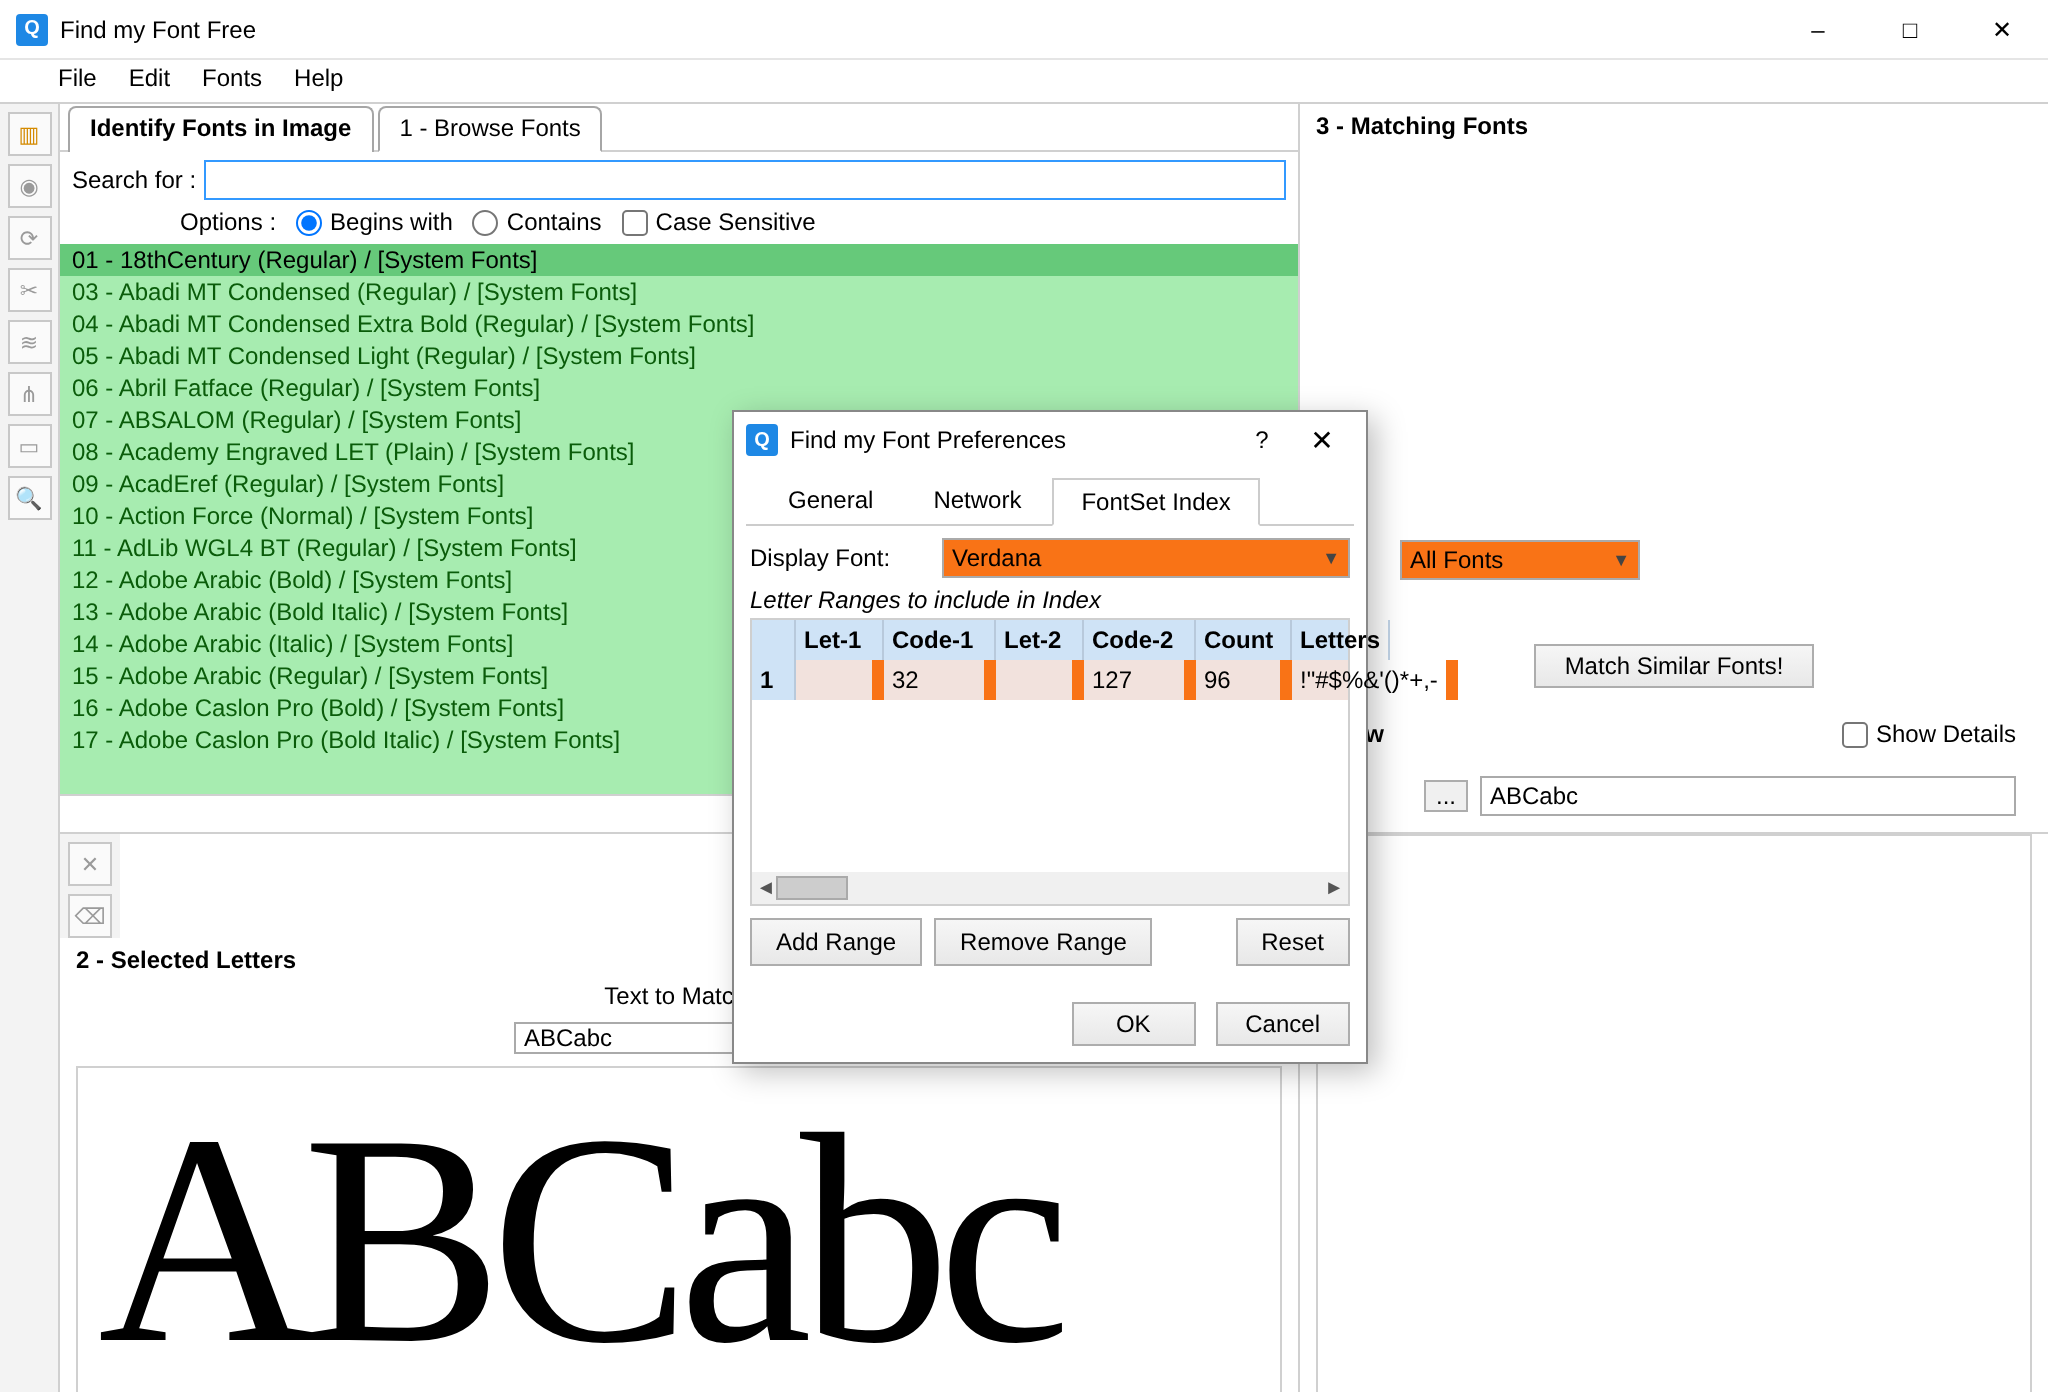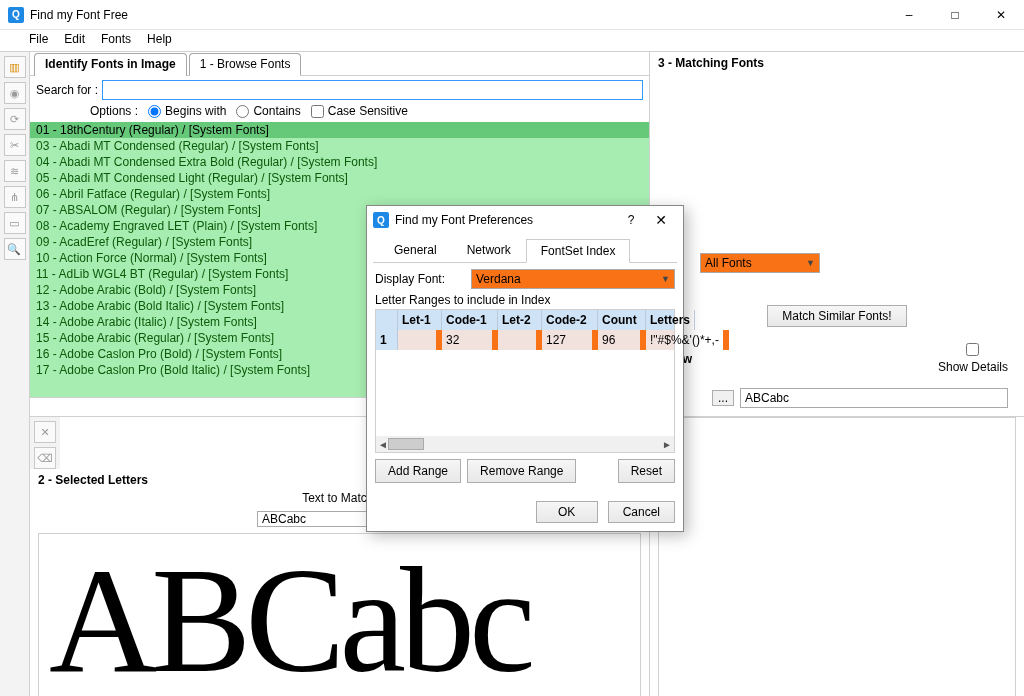--- a/index.html
+++ b/index.html
@@ -42,21 +42,21 @@
 .tr { border-bottom:1px solid #d0d0d0; display:flex; flex-direction:column; }
 .panelhead { font-weight:bold; padding:4px 8px; }
 .filler { flex:1; }
 .tr-fields { padding:4px 8px; display:flex; flex-direction:column; gap:6px;}
 .fieldrow { display:flex; align-items:center; gap:6px; }
 .fieldrow .lbl { width:36px; text-align:left; }
 .combo { border:1px solid #aaa; background:#f97316; height:20px; display:flex; align-items:center; padding:0 4px; min-width:120px; justify-content:space-between;}
 .combo .arr{ font-size:9px; color:#444;}
 .btn { border:1px solid #adadad; background:linear-gradient(#f6f6f6,#e8e8e8); padding:3px 14px; }
 .center { display:flex; justify-content:center; padding:6px 0;}
-.chk { display:flex; align-items:center; gap:4px;flex-direction:column; }
+.chk { display:flex; align-items:center; gap:4px; }
 
 
 .bl { border-right:1px solid #d0d0d0; display:flex; flex-direction:column; }
 .bl .panelhead { border-bottom:0; }
 .ttm { display:flex; align-items:center; gap:6px; padding:0 8px 6px 8px;flex-direction:column; }
 .ttm input { flex:1; border:1px solid #aaa; height:20px; padding:0 4px; }
 .preview { flex:1; margin:0 8px 8px 8px; border:1px solid #d0d0d0; background:#fff; display:flex; align-items:center; justify-content:flex-start; padding-left:10px;}
 .preview .big { font-family: Georgia, "Times New Roman", serif; font-size: 150px; font-weight:500; letter-spacing:-6px; }
 
 
@@ -80,21 +80,21 @@
 .dialog .dtitle .dicon { width:16px; height:16px; margin-right:6px; background:#1e88e5; border-radius:2px; display:flex; align-items:center; justify-content:center; color:#fff; font-size:10px; font-weight:bold;}
 .dialog .dtitle .dt { flex:1; }
 .dialog .dtitle .dqm{ width:28px; text-align:center; }
 .dialog .dtitle .dx { width:32px; text-align:center; font-size:14px; }
 .dialog .dtabs { display:flex; padding: 4px 6px 0 6px; border-bottom:1px solid #ccc; gap:0; margin:0 6px;}
 .dialog .dtab { padding:4px 14px; border:1px solid transparent; border-bottom:none; }
 .dialog .dtab.active { border:1px solid #ccc; border-bottom:1px solid #fff; position:relative; top:1px; background:#fff;}
 .dialog .body { padding:6px 8px; }
 .dfield { display:flex; align-items:center; gap:6px; margin-bottom:4px;}
 .dfield .lbl { width:90px; }
-.dialog .caption { margin:4px 0 2px 0; }
+.dialog .caption { margin:4px 0 2px 0;font-style:italic; }
 .dgrid { border:1px solid #cfcfcf; }
 .dgrid .hdr { display:grid; grid-template-columns: 22px 44px 56px 44px 56px 48px 1fr; background:#cfe3f6; font-weight:bold;}
 .dgrid .hdr div { padding:3px 4px; border-right:1px solid #b8c9db; }
 .dgrid .drow { display:grid; grid-template-columns: 22px 44px 56px 44px 56px 48px 1fr; background:#f2e2dd;}
 .dgrid .drow div { padding:3px 4px; border-right:6px solid #f97316;}
 .dgrid .drow div:first-child{ background:#cfe3f6; font-weight:bold; border-right:1px solid #b8c9db;}
 .dgrid .blank{ height:86px; background:#fff;}
 .dgrid .scroll{ height:16px; background:#f0f0f0; display:flex; align-items:center; justify-content:space-between; padding:0 2px;}
 .dgrid .scroll .thumb{ width:36px; height:12px; background:#cdcdcd; border:1px solid #aaa;}
 .dgrid .scroll .ar{ font-size:10px; color:#555;}

